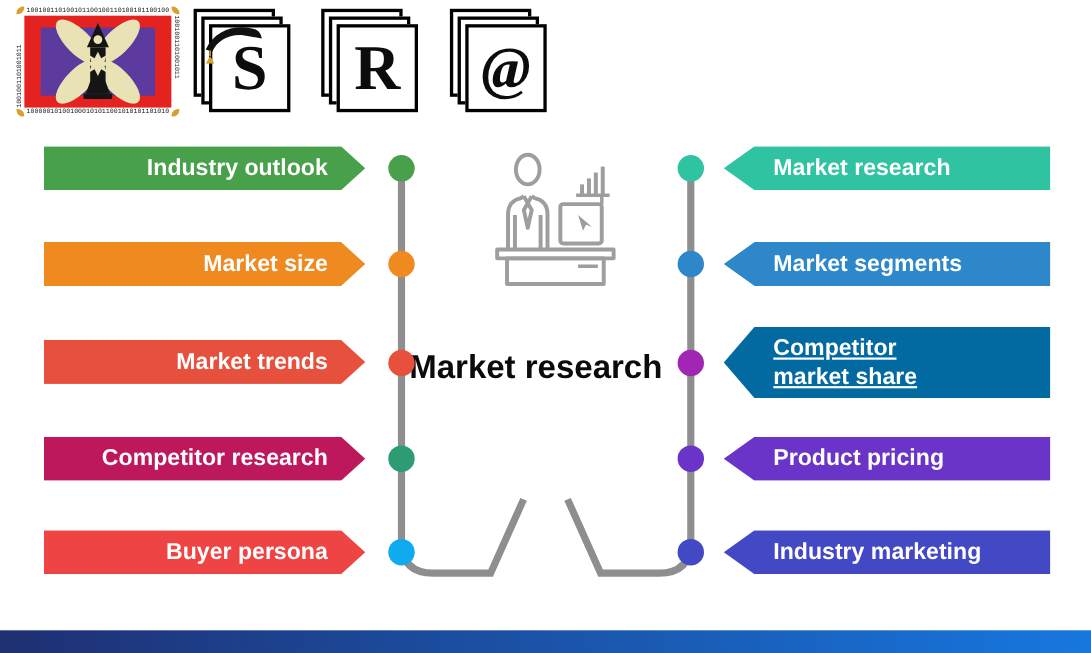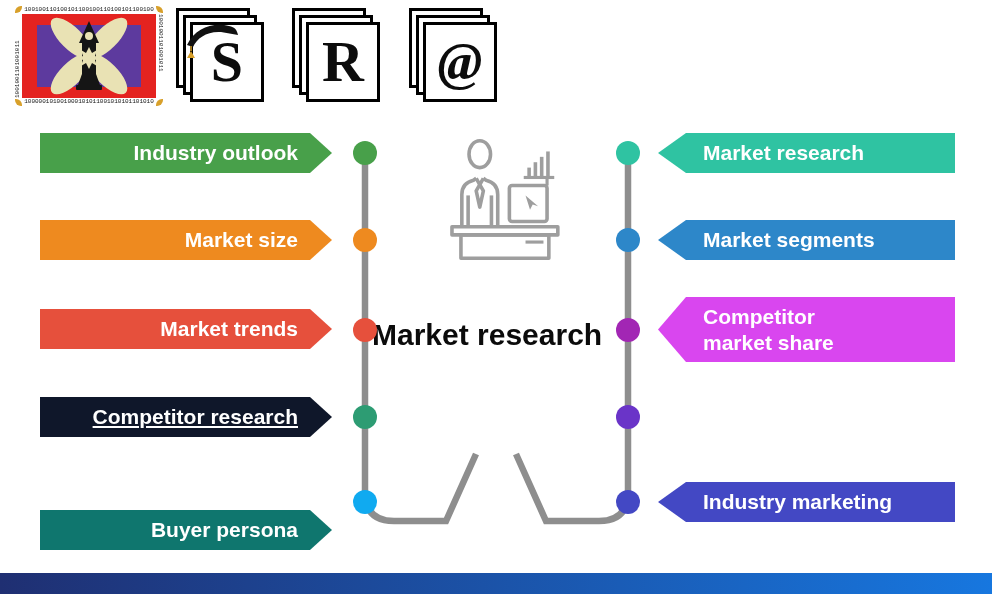--- a/index.html
+++ b/index.html
@@ -144,35 +144,38 @@
 
   <div class="banner lft y1" style="background-color: rgb(72, 160, 74);">
     <span>Industry outlook</span>
   </div>
   <div class="banner lft y2" style="background-color: rgb(238, 138, 31);">
     <span>Market size</span>
   </div>
   <div class="banner lft y3l" style="background-color: rgb(230, 80, 60);">
     <span>Market trends</span>
   </div>
-  <div class="banner lft y4" style="background-color: #0f172a; text-decoration: underline;">
+  <div class="banner lft y4" style="background-color: #be185d;">
     <span>Competitor research</span>
   </div>
-  <div class="banner lft y5" style="background-color: #0f766e; margin-top: 28px;">
+  <div class="banner lft y5" style="background-color: #ef4444;">
     <span>Buyer persona</span>
   </div>
 
   <div class="banner rgt y1" style="background-color: rgb(47, 195, 162);">
     <span>Market research</span>
   </div>
   <div class="banner rgt y2" style="background-color: rgb(45, 135, 201);">
     <span>Market segments</span>
   </div>
-  <div class="banner rgt y3r" style="background-color: #d946ef;">
+  <div class="banner rgt y3r" style="background-color: #0369a1; text-decoration: underline;">
     <span>Competitor market share</span>
+  </div>
+  <div class="banner rgt y4" style="background-color: rgb(106, 52, 200);">
+    <span>Product pricing</span>
   </div>
   <div class="banner rgt y5" style="background-color: rgb(67, 72, 196);">
     <span>Industry marketing</span>
   </div>
 
   <div class="dot dl d1" style="background-color: rgb(72, 160, 74);"></div>
   <div class="dot dl d2" style="background-color: rgb(238, 138, 31);"></div>
   <div class="dot dl d3" style="background-color: rgb(230, 80, 60);"></div>
   <div class="dot dl d4" style="background-color: rgb(45, 156, 115);"></div>
   <div class="dot dl d5" style="background-color: rgb(16, 170, 240);"></div>

